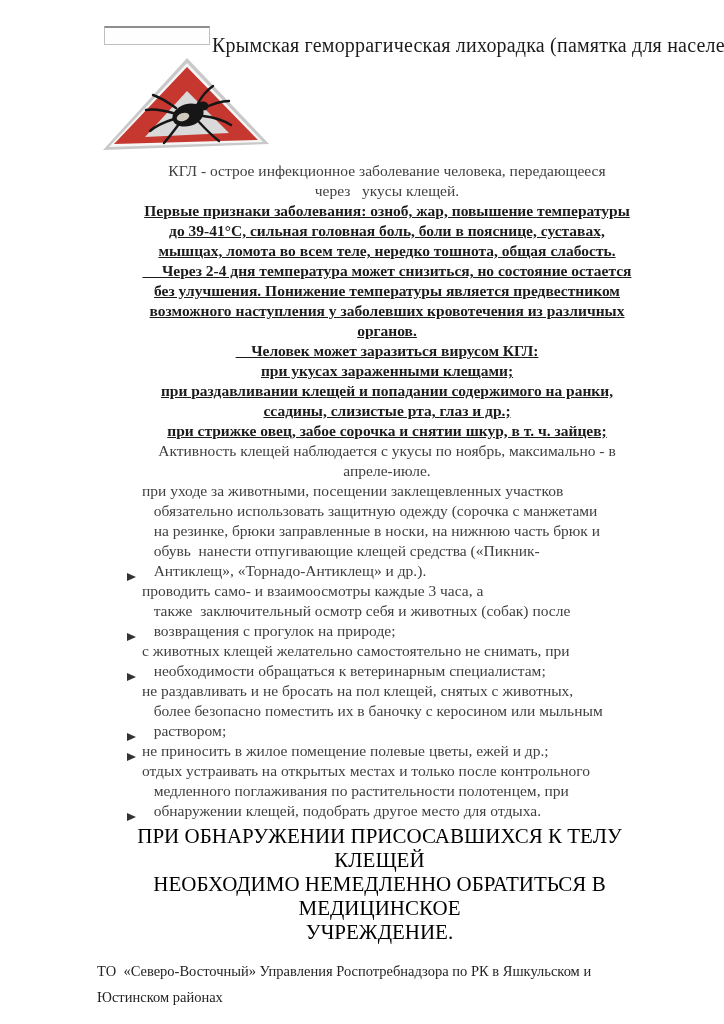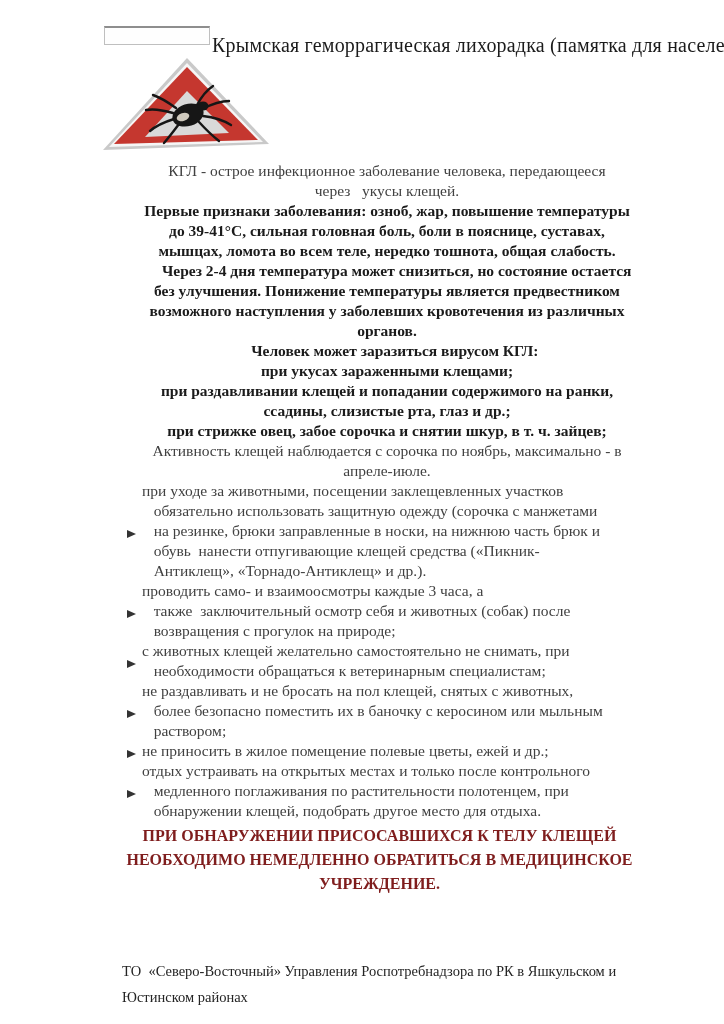--- a/index.html
+++ b/index.html
@@ -12,36 +12,36 @@
     background:#fefefe; border:1px solid #bfbfbf; border-top:2px solid #8e8e8e;
   }
   .title {
     position:absolute; left:212px; top:34px; font-weight:normal; font-size:20px;
     color:#1b1b1b; white-space:pre; letter-spacing:0.2px;
   }
   .sign { position:absolute; left:100px; top:56px; width:172px; height:98px; }
   .body { position:absolute; left:97px; top:161px; width:580px; }
   .body p { margin:0; white-space:pre; font-size:15.5px; line-height:20px;text-align:center; }
   p.r, .li-text { color:#414141; font-weight:normal; }
-  p.b { color:#1b1b1b; font-weight:bold; }
+  p.b { color:#1b1b1b; font-weight:bold;text-decoration:underline; }
   .list { margin-left:30px; }
-  .li { display:flex; align-items:center; }
+  .li { display:flex; align-items:flex-end; }
   .bullet {
     flex:none; width:0; height:0; margin:6px 6px 0 0;
     border-left:9px solid #333333;
     border-top:4.5px solid transparent; border-bottom:4.5px solid transparent;
   }
   .li-text { white-space:pre; font-size:15.5px; line-height:20px; }
   .warning {
-    margin-top:3px; width:565px; text-align:center; font-weight:bold;
-    font-size:16px; line-height:24px; color:#7f1d1d; white-space:pre-line;
+    margin-top:3px; width:565px; text-align:center; font-weight:normal;
+    font-size:21px; line-height:24px; color:#000000; white-space:pre-line;
   }
   .footer {
     position:absolute; left:97px; top:958px; font-size:14.5px; line-height:26px;
-    color:#242424; white-space:pre;margin-left:25px;
+    color:#242424; white-space:pre;
   }
 </style>
 </head>
 <body>
 
 <div class="page">
 
   <div class="empty-box"></div>
 
   <div class="title">Крымская геморрагическая лихорадка (памятка для населения)</div>
@@ -76,21 +76,21 @@
 мышцах, ломота во всем теле, нередко тошнота, общая слабость.</p>
     <p class="b">     Через 2-4 дня температура может снизиться, но состояние остается
 без улучшения. Понижение температуры является предвестником
 возможного наступления у заболевших кровотечения из различных
 органов.</p>
     <p class="b">    Человек может заразиться вирусом КГЛ:</p>
     <p class="b">при укусах зараженными клещами;</p>
     <p class="b">при раздавливании клещей и попадании содержимого на ранки,
 ссадины, слизистые рта, глаз и др.;</p>
     <p class="b">при стрижке овец, забое сорочка и снятии шкур, в т. ч. зайцев;</p>
-    <p class="r">Активность клещей наблюдается с сорочка по ноябрь, максимально - в
+    <p class="r">Активность клещей наблюдается с укусы по ноябрь, максимально - в
 апреле-июле.</p>
 
     <div class="list">
       <div class="li">
         <span class="bullet"></span>
         <span class="li-text">при уходе за животными, посещении заклещевленных участков
    обязательно использовать защитную одежду (сорочка с манжетами
    на резинке, брюки заправленные в носки, на нижнюю часть брюк и
    обувь  нанести отпугивающие клещей средства («Пикник-
    Антиклещ», «Торнадо-Антиклещ» и др.).</span>

